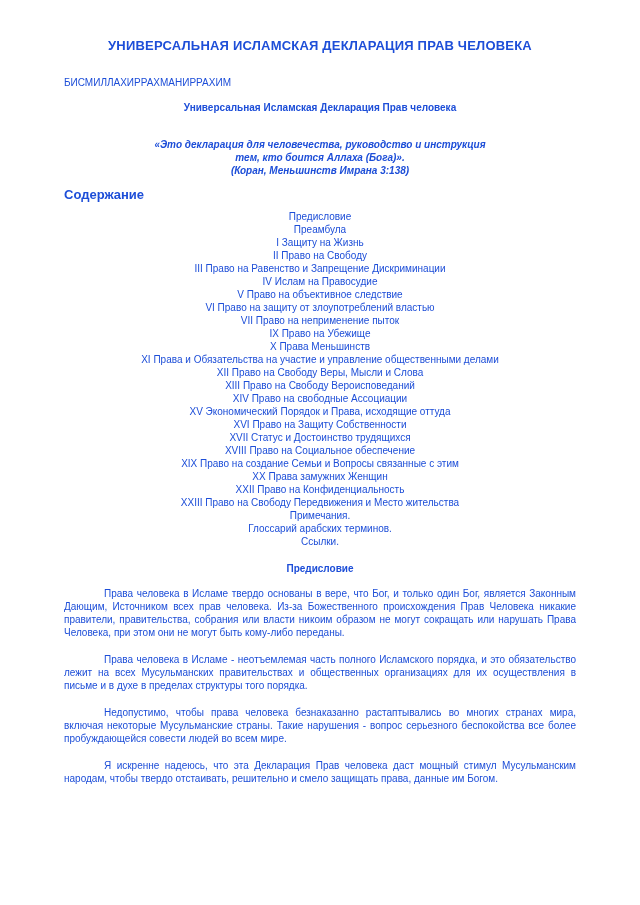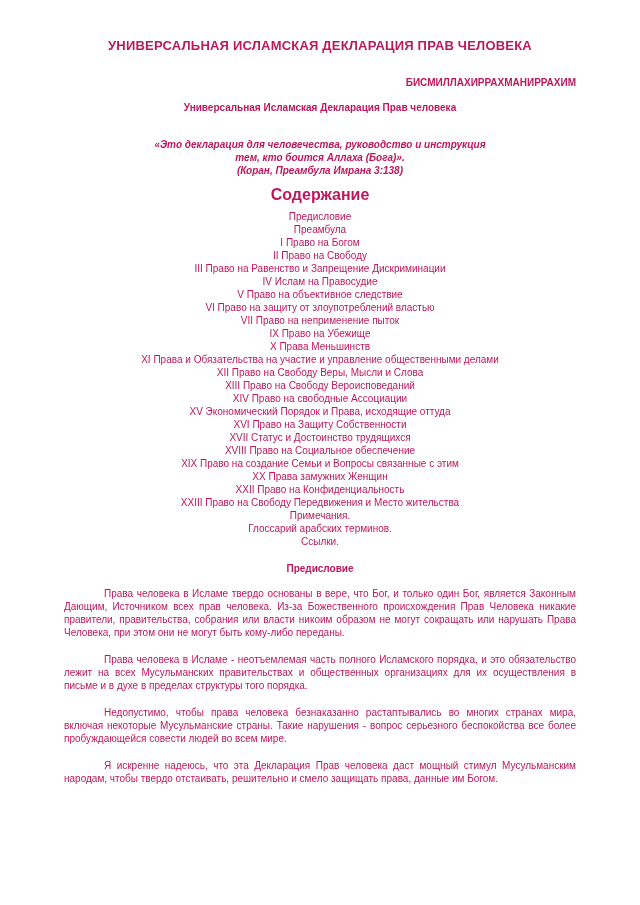--- a/index.html
+++ b/index.html
@@ -6,58 +6,56 @@
     margin: 0;
     padding: 0;
     background: #ffffff;
   }
   .page {
     width: 640px;
     height: 884px;
     box-sizing: border-box;
     padding: 38px 64px 20px 64px;
     background: #ffffff;
-    color: #be185d;
+    color: #1d4ed8;
     font-family: "Liberation Sans", sans-serif;
     overflow: hidden;
   }
   .doc-title {
     font-size: 13px;
     font-weight: bold;
     text-align: center;
     line-height: 16px;
     margin: 0 0 22px 0;
     letter-spacing: 0.2px;
   }
   .bismillah {
     font-size: 10px;
-    text-align: right;
+    text-align: left;
     line-height: 13px;
     margin: 0 0 12px 0;
-    font-weight: bold;
   }
   .subtitle {
     font-size: 10px;
     font-weight: bold;
     text-align: center;
     line-height: 13px;
     margin: 0 0 24px 0;
   }
   .epigraph {
     font-size: 10px;
     font-style: italic;
     font-weight: bold;
     text-align: center;
     line-height: 13px;
     margin: 16px 0 11px 0;
   }
   .contents-heading {
-    font-size: 16px;
+    font-size: 13px;
     font-weight: bold;
-    text-align: center;
     line-height: 13px;
     margin: 0 0 9px 0;
   }
   .toc {
     font-size: 10px;
     text-align: center;
     line-height: 13px;
     margin: 0 0 14px 0;
   }
   .preface-heading {
@@ -82,29 +80,29 @@
 
   <h1 class="doc-title">УНИВЕРСАЛЬНАЯ ИСЛАМСКАЯ ДЕКЛАРАЦИЯ ПРАВ ЧЕЛОВЕКА</h1>
 
   <p class="bismillah">БИСМИЛЛАХИРРАХМАНИРРАХИМ</p>
 
   <p class="subtitle">Универсальная Исламская Декларация Прав человека</p>
 
   <div class="epigraph">
     <div>«Это декларация для человечества, руководство и инструкция</div>
     <div>тем, кто боится Аллаха (Бога)».</div>
-    <div>(Коран, Преамбула Имрана 3:138)</div>
+    <div>(Коран, Меньшинств Имрана 3:138)</div>
   </div>
 
   <p class="contents-heading">Содержание</p>
 
   <div class="toc">
     <div>Предисловие</div>
     <div>Преамбула</div>
-    <div>I Право на Богом</div>
+    <div>I Защиту на Жизнь</div>
     <div>II Право на Свободу</div>
     <div>III Право на Равенство и Запрещение Дискриминации</div>
     <div>IV Ислам на Правосудие</div>
     <div>V Право на объективное следствие</div>
     <div>VI Право на защиту от злоупотреблений властью</div>
     <div>VII Право на неприменение пыток</div>
     <div>IX Право на Убежище</div>
     <div>X Права Меньшинств</div>
     <div>XI Права и Обязательства на участие и управление общественными делами</div>
     <div>XII Право на Свободу Веры, Мысли и Слова</div>

